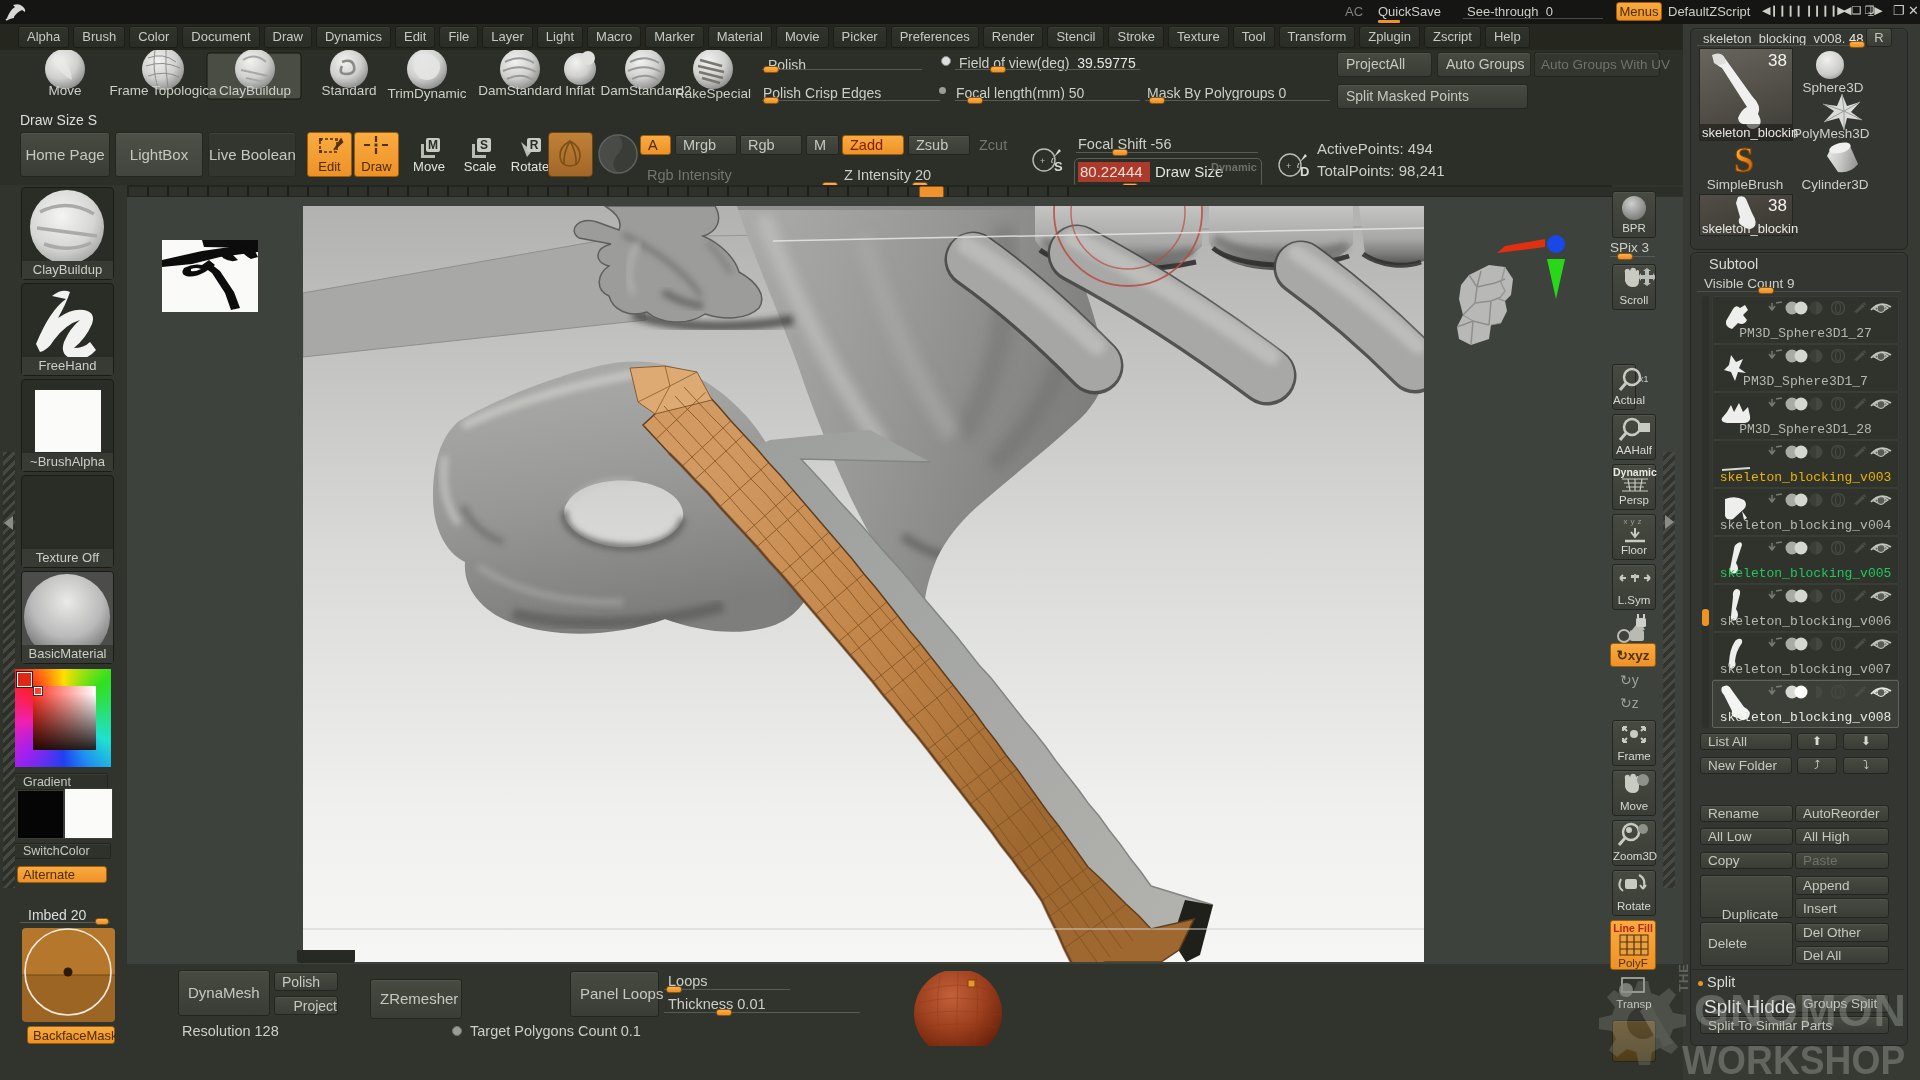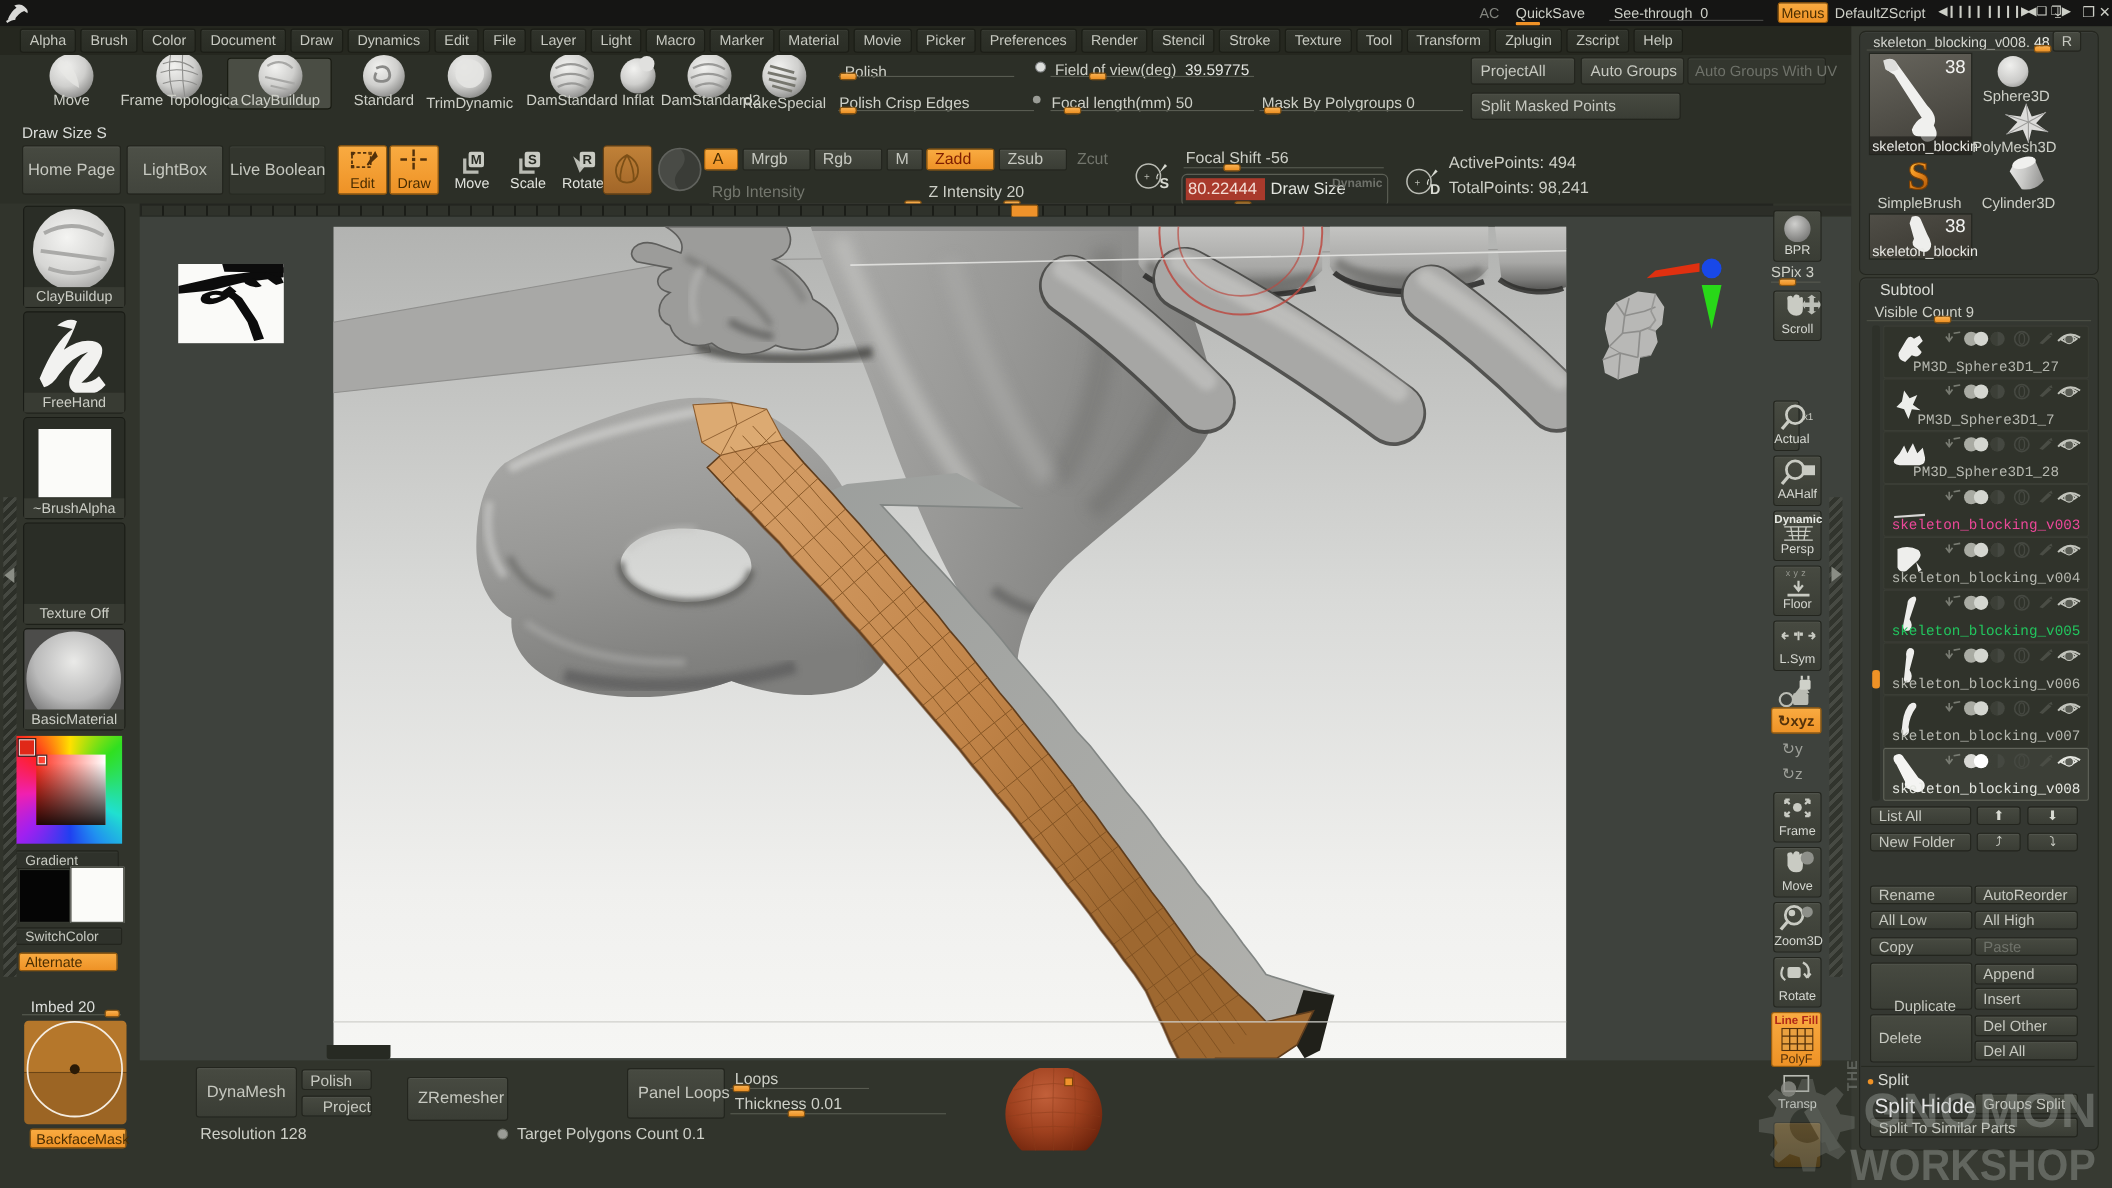--- a/index.html
+++ b/index.html
@@ -731,21 +731,21 @@
             <circle cx="35" cy="8" r="6.5" fill="#d4d6d0"></circle>
 <circle cx="50" cy="8" r="6.5" fill="#454841"></circle>
             <path d="M50 1.5 A6.5 6.5 0 0 0 50 14.5 Z" fill="#3c3f37"></path>
 <circle cx="72" cy="8" r="6.5" fill="none" stroke="#454841" stroke-width="1.5"></circle>
             <ellipse cx="72" cy="8" rx="2.5" ry="5" fill="none" stroke="#454841" stroke-width="1.2"></ellipse>
 <path d="M88 12 L96 4 L99 6 L91 13 Z M96 4 L99 2 L100 5 Z" fill="#4a4d45"></path>
 <path d="M108 9 Q114 2 122 8 Q115 14 108 9 Z" fill="none" stroke="#c2c4bc" stroke-width="1.5"></path>
             <circle cx="115" cy="8.5" r="4" fill="#5a5d55" stroke="#c2c4bc" stroke-width="1"></circle>
             <path d="M105 10 Q114 0 125 7" stroke="#c2c4bc" stroke-width="1.8" fill="none"></path>
 </svg>
-<div class="nm" style="color:#ec4899">skeleton_blocking_v003</div>
+<div class="nm" style="color:#eab308">skeleton_blocking_v003</div>
 </div>
 <div class="srow" style="top:488px;background:#30332b;border-color:#3a3d35">
 <svg style="position:absolute;left:3px;top:2px" width="40" height="44" viewBox="0 0 40 44">
             <path d="M9 8 Q19 4 28 9 Q32 13 28 18 L17 28 Q11 30 9 25 Z M26 20 L31 27 L28 29 Z" fill="#eeeeec"></path>
           </svg>
 <svg style="position:absolute;right:4px;top:3px" width="128" height="16" viewBox="0 0 128 16">
 <g stroke="#787b72" stroke-width="1.5" fill="none">
               <path d="M6 3 L6 9 M3 6 L6 10 L9 6 M10 3 L16 2"></path>
             </g>
 <circle cx="26" cy="8" r="6.5" fill="#a9aba3"></circle>

